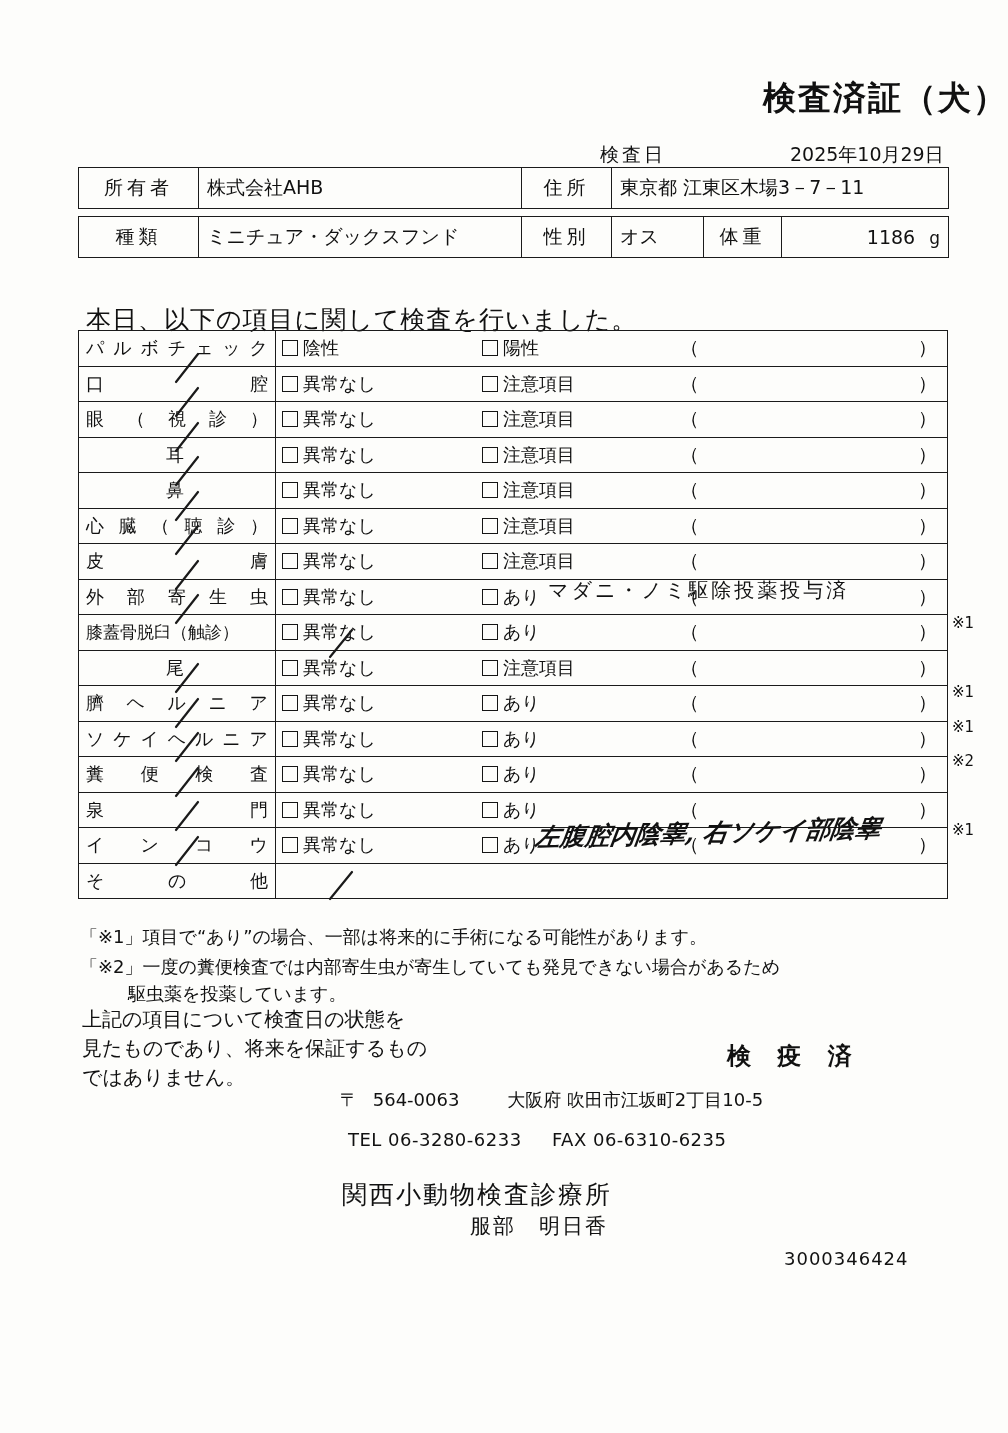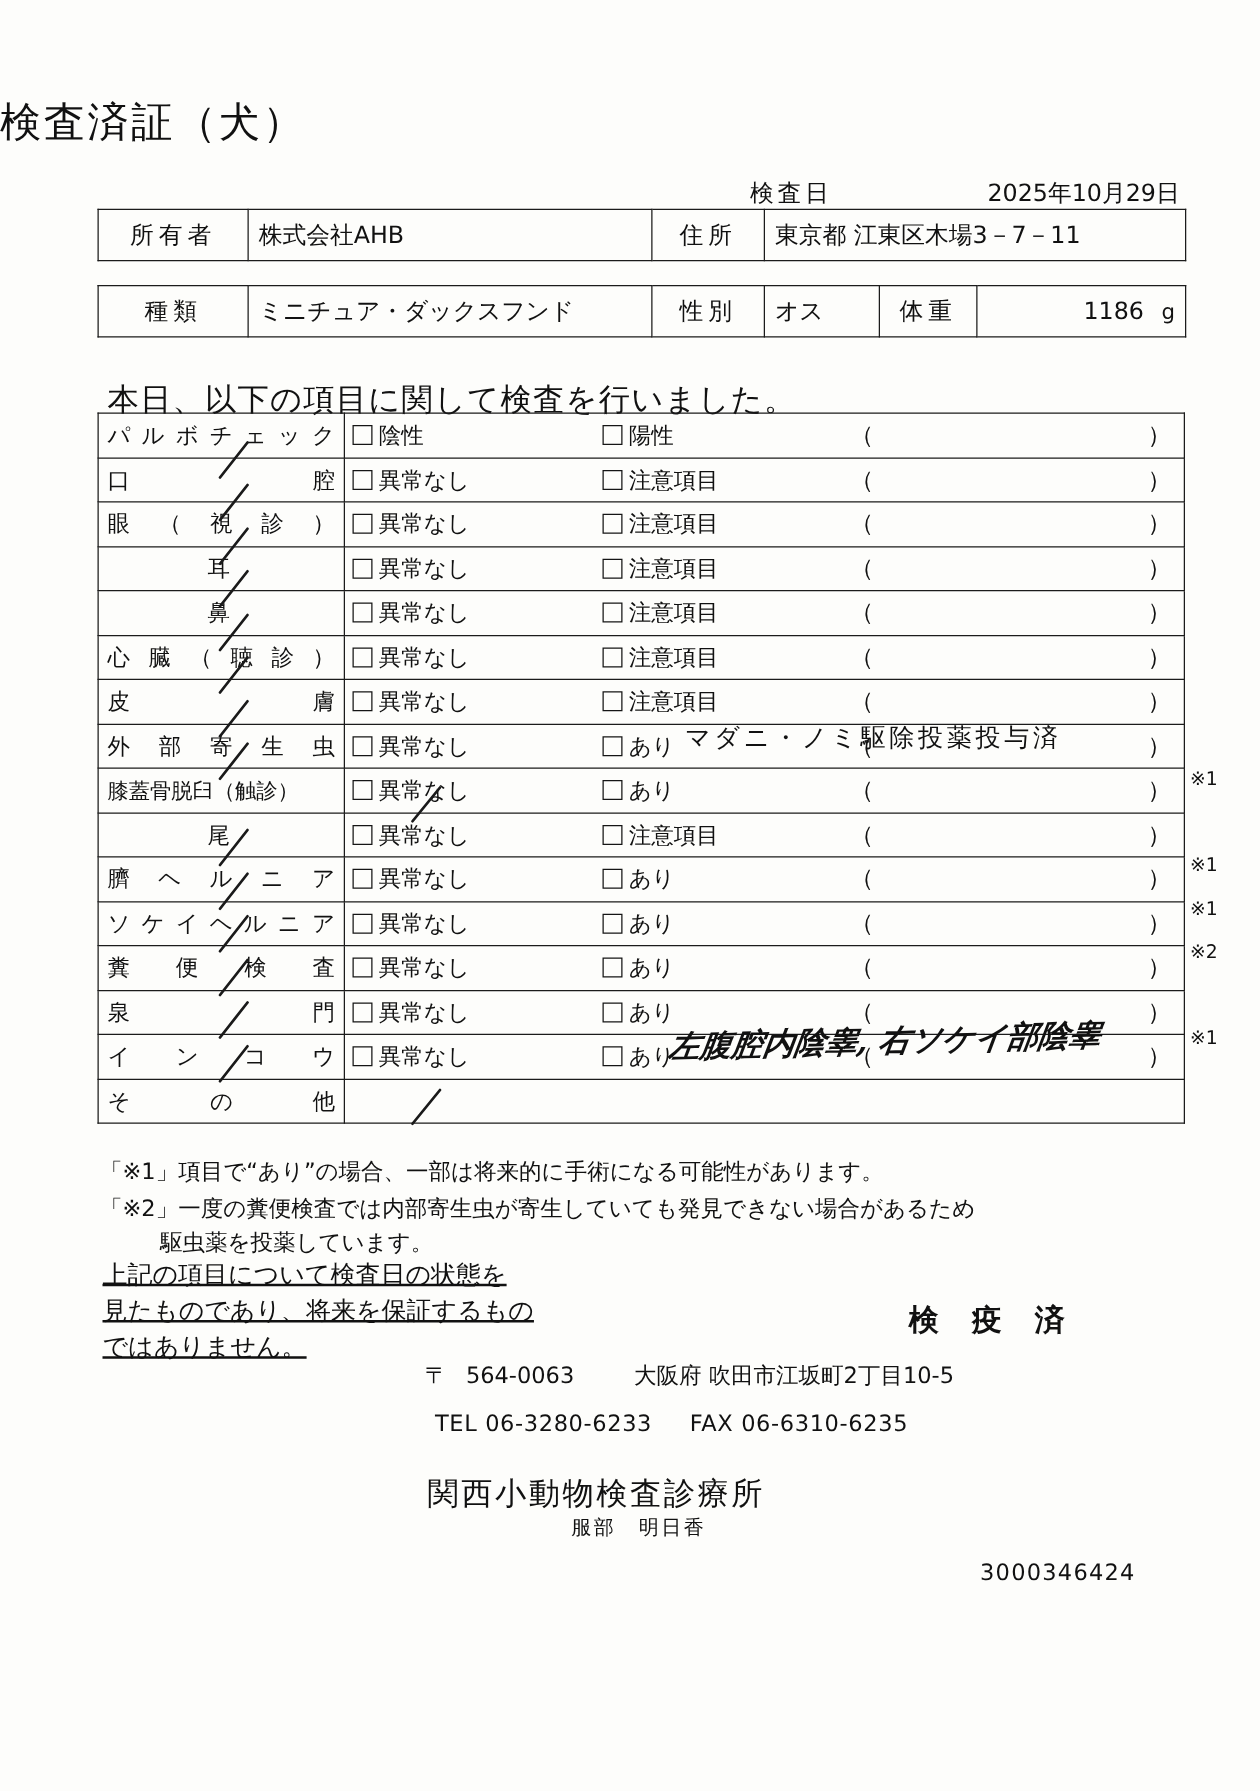--- a/index.html
+++ b/index.html
@@ -9,21 +9,21 @@
     font-family:"DejaVu Sans","Liberation Sans",sans-serif;
     color:#111;
     position:relative;
     overflow:hidden;
   }
   .page{position:absolute;inset:0;padding:0;}
 
   
   .title{
     position:absolute;top:76px;left:0;width:1008px;
-    text-align:left;font-size:33px;letter-spacing:2px;font-weight:400;
+    text-align:right;font-size:33px;letter-spacing:2px;font-weight:700;
   }
 
   
   .examdate{
     position:absolute;top:142px;left:0;width:1008px;
     font-size:19px;
   }
   .examdate .lbl{position:absolute;left:600px;letter-spacing:3px;}
   .examdate .val{position:absolute;left:790px;}
 
@@ -97,35 +97,35 @@
     transform:skewX(-9deg) rotate(-1.6deg);font-weight:600;
   }
 
   
   .fn{position:absolute;left:80px;font-size:18px;white-space:nowrap;}
   .fn1{top:925px;}
   .fn2{top:955px;}
   .fn3{top:982px;left:128px;}
 
   
-  .disc{position:absolute;left:82px;top:1005px;font-size:20px;line-height:29px;text-decoration:underline;}
+  .disc{position:absolute;left:82px;top:1005px;font-size:20px;line-height:29px;}
 
   
   .stamp{
     position:absolute;left:727px;top:1040px;font-size:24px;letter-spacing:9px;
     font-weight:700;
   }
 
   
   .addr{position:absolute;left:340px;top:1088px;font-size:18px;}
   .addr .zip{letter-spacing:1px;}
   .addr .a2{margin-left:42px;}
   .tel{position:absolute;left:348px;top:1129px;font-size:18px;letter-spacing:.5px;}
   .clinic{position:absolute;left:342px;top:1178px;font-size:25px;letter-spacing:2px;}
-  .vet{position:absolute;left:457px;top:1212px;font-size:16px;letter-spacing:2px;}
+  .vet{position:absolute;left:470px;top:1212px;font-size:21px;letter-spacing:2px;}
   .refno{position:absolute;left:784px;top:1248px;font-size:18px;letter-spacing:1px;}
 </style>
 </head>
 <body>
 
 <div class="page">
 
   <div class="title">検査済証（犬）</div>
 
   <div class="examdate">
@@ -143,21 +143,21 @@
     <tbody>
       <tr>
         <td class="lbl-c">所有者</td>
         <td class="val-l">株式会社AHB</td>
         <td class="lbl-c">住所</td>
         <td class="val-l">東京都 江東区木場3－7－11</td>
       </tr>
     </tbody>
   </table>
 
-  <table class="hdr" style="top:228px">
+  <table class="hdr" style="top:216px">
     <colgroup>
       <col style="width:120px">
         <col style="width:323px">
       <col style="width:90px">
         <col style="width:92px">
       <col style="width:78px">
         <col style="width:167px">
     </colgroup>
     <tbody>
       <tr>

